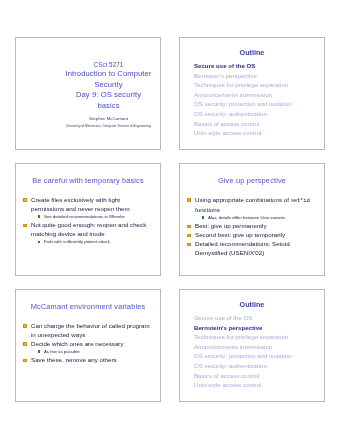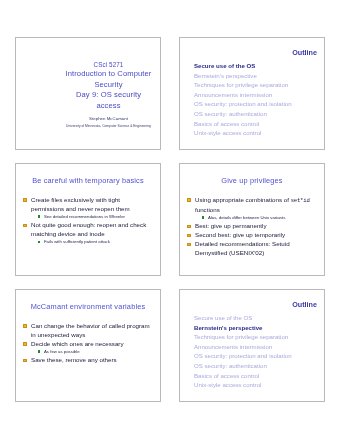--- a/index.html
+++ b/index.html
@@ -81,21 +81,21 @@
     margin: 6px 0 0 0;
     letter-spacing: 0.15px;
     line-height: 10px;
   }
 
   
   .outline-title {
     color: #3a3aa8;
     font-size: 7.2px;
     font-weight: bold;
-    text-align: right;
+    text-align: center;
     margin: 4px 0 3px 0;
     line-height: 10px;
   }
   .outline-list {
     margin: 0;
     padding: 0 0 0 7px;
     list-style: none;
   }
   .outline-item {
     font-size: 6.1px;
@@ -162,21 +162,21 @@
 </style>
 </head>
 <body>
 
 <div class="page">
   <div class="slide-grid">
 
     <div class="slide title-slide">
       <div class="ts-course">CSci 5271</div>
       <div class="ts-main">Introduction to Computer Security</div>
-      <div class="ts-main">Day 9: OS security access</div>
+      <div class="ts-main">Day 9: OS security basics</div>
       <div class="ts-author">Stephen McCamant</div>
       <div class="ts-affil">University of Minnesota, Computer Science &amp; Engineering</div>
     </div>
 
     <div class="slide">
       <div class="outline-title">Outline</div>
       <ul class="outline-list">
         <li class="outline-item active">Secure use of the OS</li>
         <li class="outline-item">Bernstein's perspective</li>
         <li class="outline-item">Techniques for privilege separation</li>
@@ -208,21 +208,21 @@
             <li class="subbullet">
               <span class="sdot"></span>
               <span>Fails with sufficiently patient attack</span>
             </li>
           </ul>
         </li>
       </ul>
     </div>
 
     <div class="slide">
-      <div class="slide-title">Give up privileges</div>
+      <div class="slide-title">Give up perspective</div>
       <ul class="bullets">
         <li class="bullet">
           <span class="bdot"></span>
           <span>Using appropriate combinations of </span><span class="mono">set*id</span><span> functions</span>
           <ul class="subbullets">
             <li class="subbullet">
               <span class="sdot"></span>
               <span>Alas, details differ between Unix variants</span>
             </li>
           </ul>

